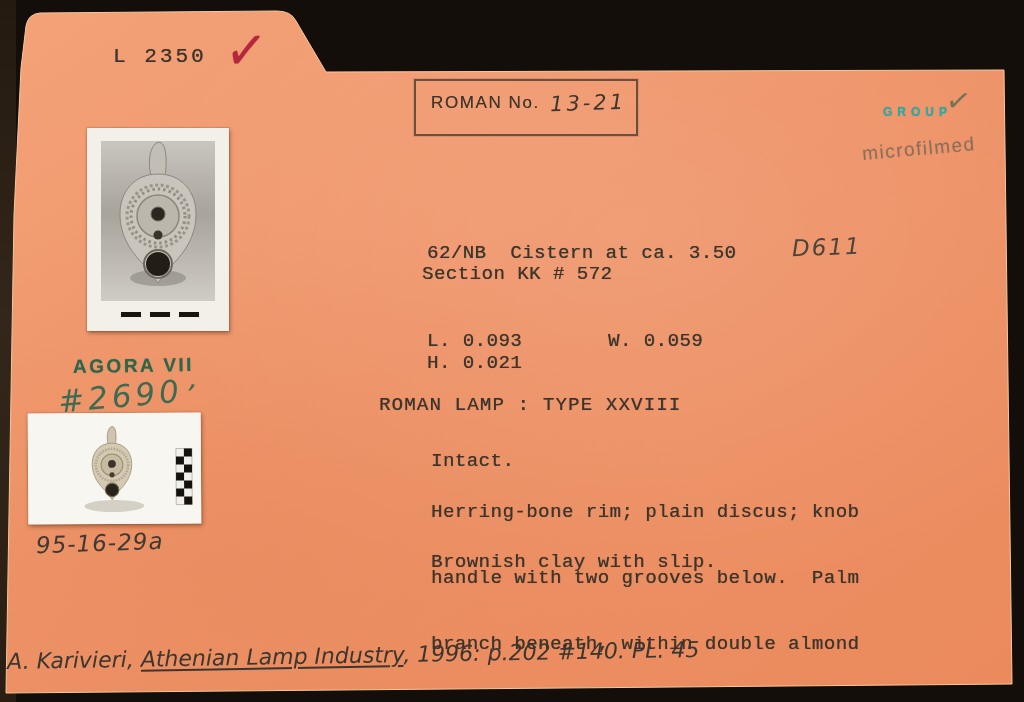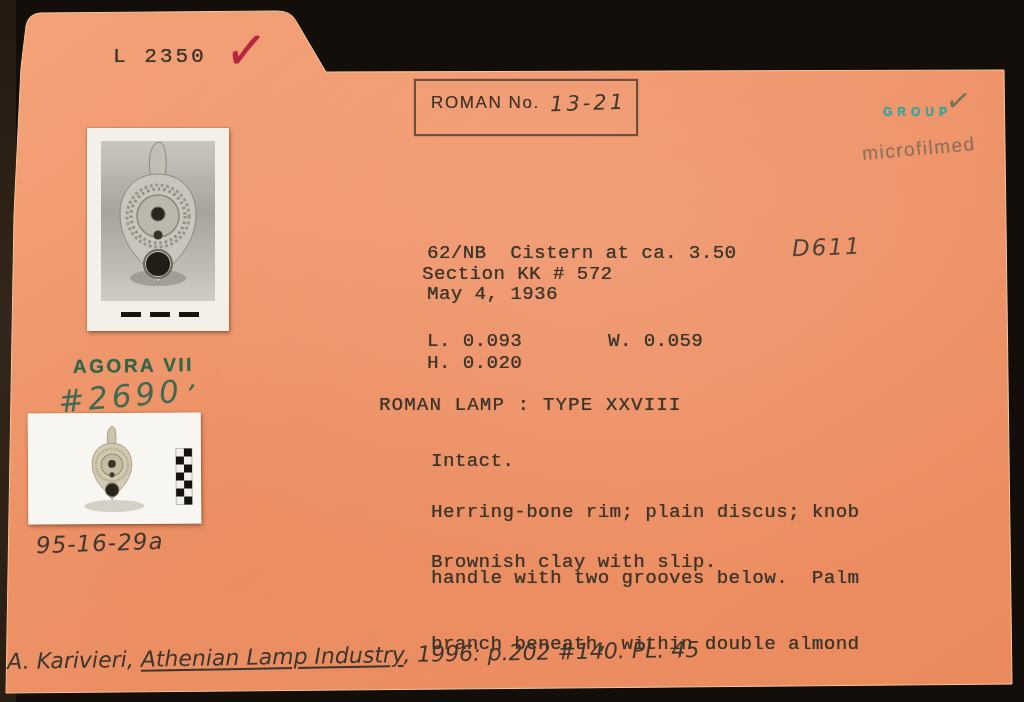--- a/index.html
+++ b/index.html
@@ -172,25 +172,24 @@
           <rect x="148" y="76" width="8" height="8" fill="#15120d"></rect>
           <rect x="156" y="84" width="8" height="8" fill="#15120d"></rect>
         </g>
       </svg>
     </div>
     <div class="hand neg-number">95-16-29a</div>
 
     <div class="typed" style="left:422px;top:219px;margin-top:44px;">Section KK # 572</div>
     <div class="typed" style="left:427px;top:242px;">62/NB  Cistern at ca. 3.50</div>
     <div class="hand deposit">D611</div>
-    <div class="typed" style="left:427px;top:283px;">May 4, 1936</div>
 
     <div class="typed" style="left:427px;top:330px;">L. 0.093</div>
     <div class="typed" style="left:608px;top:330px;">W. 0.059</div>
-    <div class="typed" style="left:427px;top:352px;">H. 0.020</div>
+    <div class="typed" style="left:427px;top:352px;">H. 0.021</div>
 
     <div class="typed" style="left:379px;top:394px;letter-spacing:1.2px;">ROMAN LAMP : TYPE XXVIII</div>
 
     <div class="typed" style="left:431px;top:434px;margin-top:16px;">Intact.</div>
     <div class="typed" style="left:431px;top:457px;">
       <div>Herring-bone rim; plain discus; knob</div>
       <div>handle with two grooves below.  Palm</div>
       <div>branch beneath, within double almond</div>
       <div>shaped grooves.</div>
     </div>

